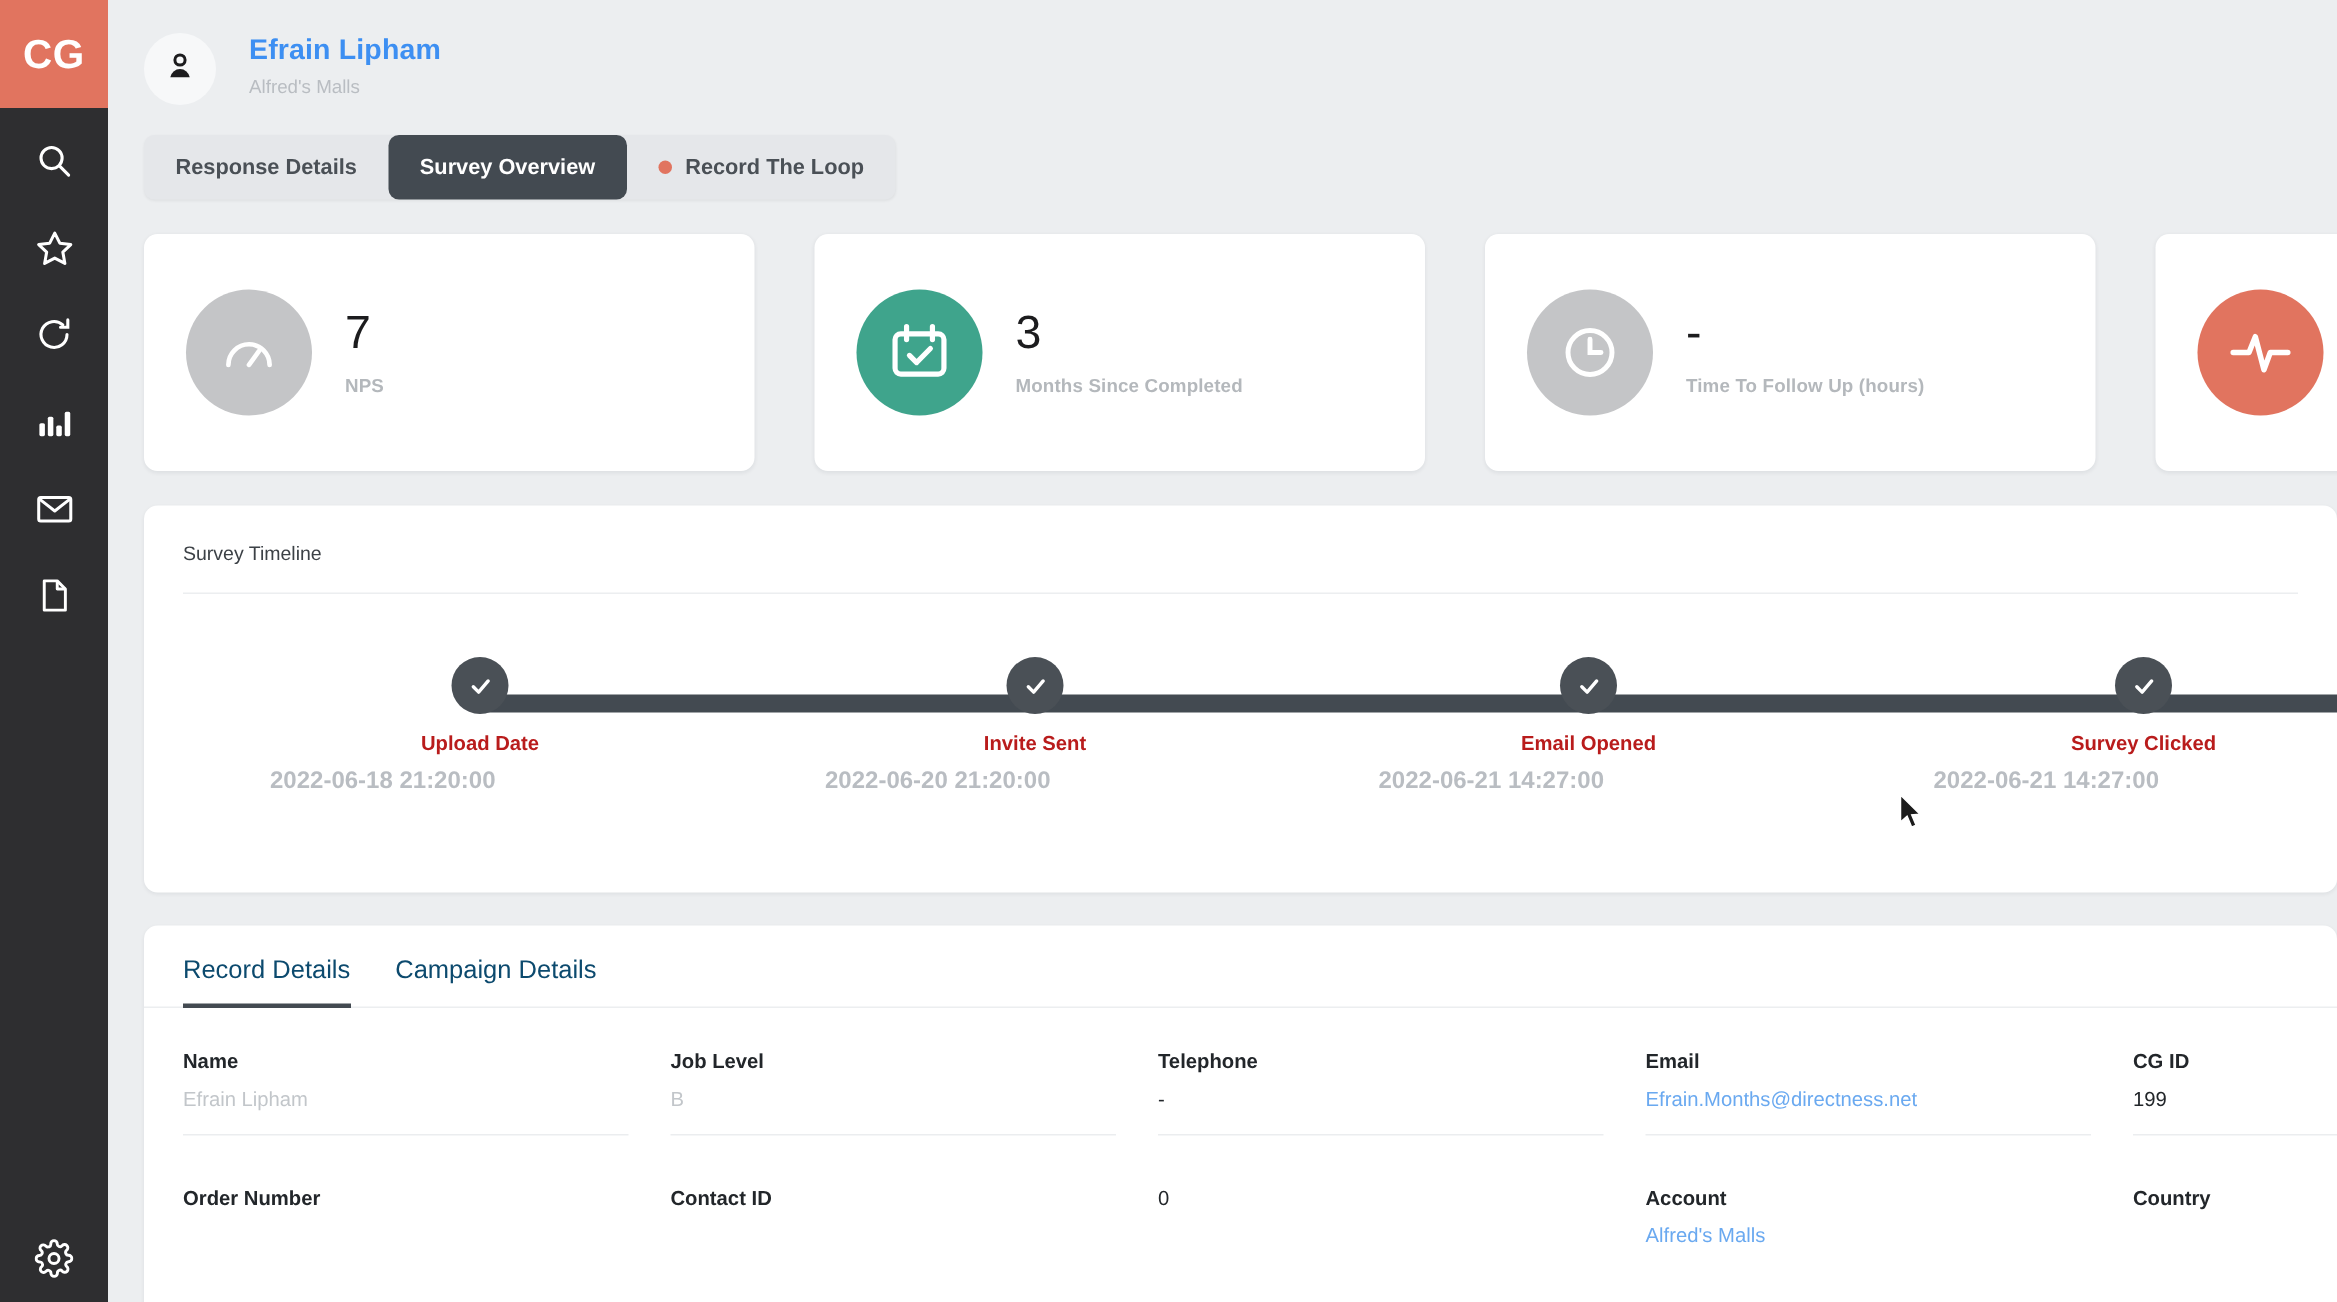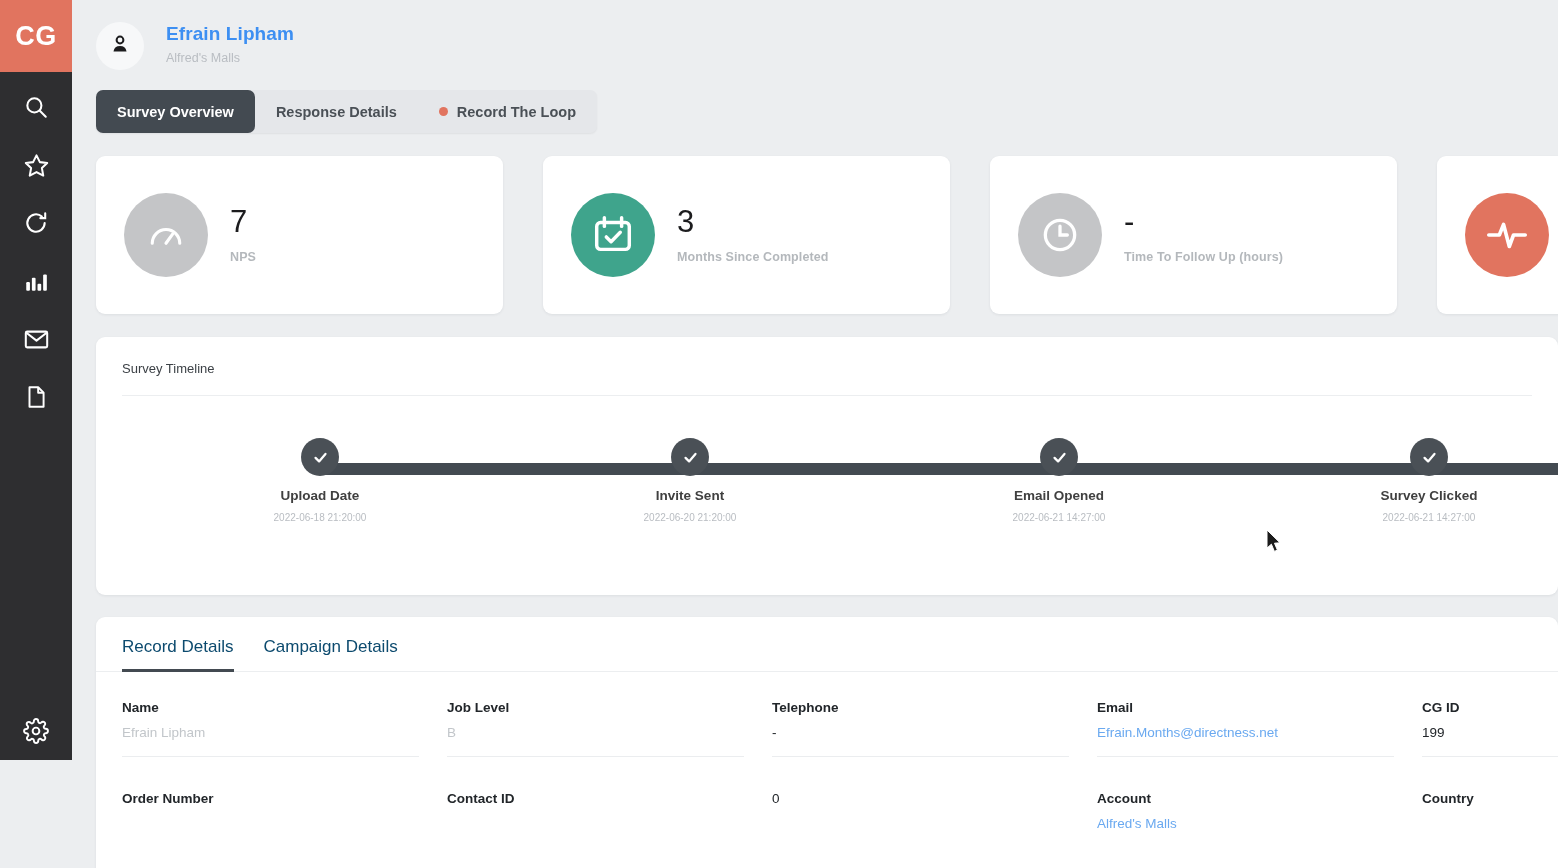--- a/index.html
+++ b/index.html
@@ -6,21 +6,21 @@
   html, body {
     width: 1558px; height: 868px;
     overflow: hidden;
     font-family: "Liberation Sans", sans-serif;
     background: #eceef0;
   }
   #app { position: relative; width: 1558px; height: 868px; display: flex; }
 
   
   .sidebar {
-    width: 72px; height: 760px;
+    width: 72px; height: 868px;
     background: #2e2e30;
     flex: 0 0 72px;
     display: flex; flex-direction: column; align-items: center;
     position: relative;
   }
   .logo {
     width: 72px; height: 72px;
     background: #e1745f;
     display: flex; align-items: center; justify-content: center;
     color: #fff; font-weight: bold; font-size: 27px; letter-spacing: .5px;
@@ -136,25 +136,25 @@
   }
   .tl-dot {
     position: absolute; left: -19px; top: -6px;
     width: 38px; height: 38px; border-radius: 50%;
     background: #4a5056;
     display: flex; align-items: center; justify-content: center;
     cursor: pointer;
   }
   .tl-label {
     position: absolute; top: 44px; left: -140px; width: 280px;
-    text-align: center; font-size: 13.5px; font-weight: bold; color: #404040;
+    text-align: center; font-size: 13.5px; font-weight: bold; color: #b91c1c;
   }
   .tl-date {
     position: absolute; top: 68px; left: -140px; width: 280px;
-    text-align: center; font-size: 10px; color: #b9bdc2;
+    text-align: left; font-size: 16px; color: #b9bdc2; font-weight: bold;
   }
 
   
   .details {
     margin: 22px 0 0 24px;
     background: #fff; border-radius: 9px 9px 0 0;
     min-height: 300px;
     box-shadow: 0 1px 3px rgba(20,30,40,.07);
     padding: 0 0 0 0;
   }
@@ -273,22 +273,22 @@
         </span>
       </div>
       <div class="header-text">
         <div class="person-name">Efrain Lipham</div>
         <div class="person-sub">Alfred's Malls</div>
       </div>
     </div>
 
     
     <div class="tabbar">
+      <div class="tab">Response Details</div>
       <div class="tab active">Survey Overview</div>
-      <div class="tab">Response Details</div>
       <div class="tab">
         <span class="dot"></span>
         <span>Record The Loop</span>
       </div>
     </div>
 
     
     <div class="kpi-row">
 
       <div class="kpi-card">

